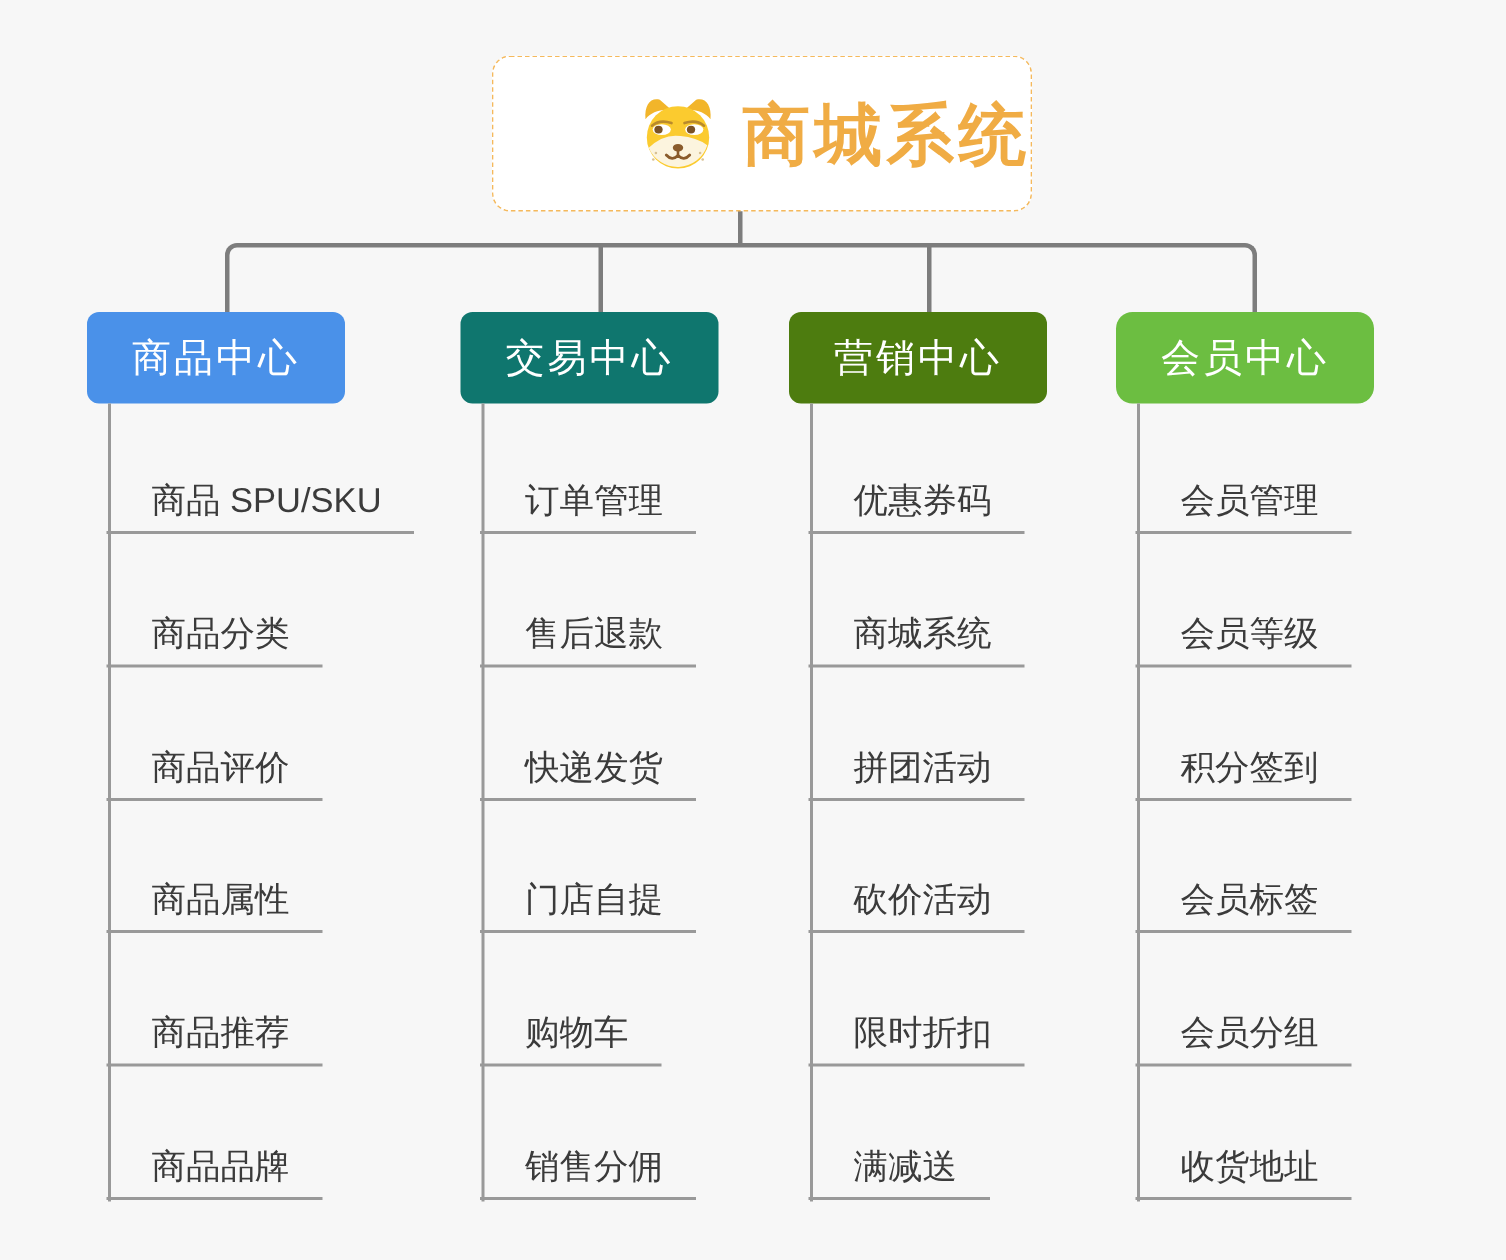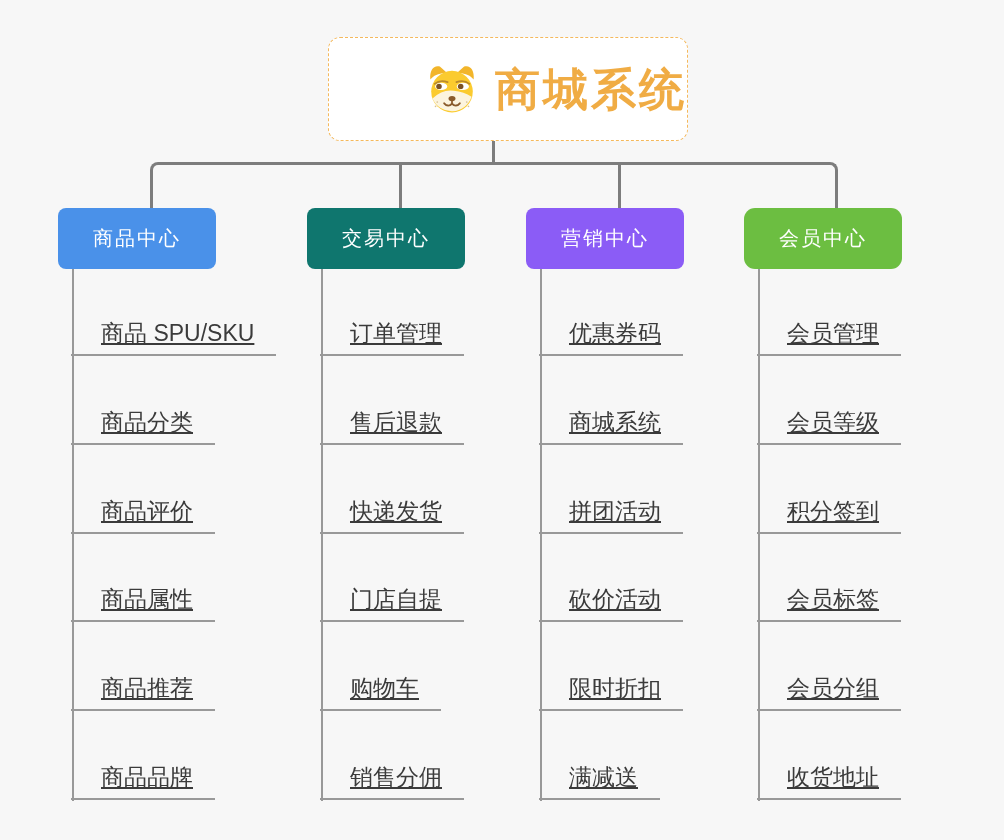--- a/index.html
+++ b/index.html
@@ -51,24 +51,24 @@
     border-radius: 8px 8px 0 0;
     box-sizing: border-box;
   }
   .drop-2 { left: 399px; top: 164px; width: 3px; height: 45px; }
   .drop-3 { left: 618px; top: 164px; width: 3px; height: 45px; }
 
   
   .branch-box {
     position: absolute;
     top: 208px;
-    width: 158px; height: 61px;
+    width: 172px; height: 61px;
     border-radius: 8px;
     color: #ffffff;
-    font-size: 20px;
+    font-size: 26px;
     letter-spacing: 2px;
     display: flex;
     align-items: center;
     justify-content: center;
     box-sizing: border-box;
     text-align: center;
   }
   .b1 { left: 58px; }
   .b2 { left: 307px; }
   .b3 { left: 526px; }
@@ -89,21 +89,20 @@
   
   .item {
     position: absolute;
     display: inline-block;
     white-space: nowrap;
     font-size: 23px;
     line-height: 28px;
     color: #3B3B3B;
     padding: 0 22px 7px 30px;
     border-bottom: 2px solid #999999;
-    text-decoration: underline;
   }
   .c1 { left: 71px; }
   .c2 { left: 320px; }
   .c3 { left: 539px; }
   .c4 { left: 757px; }
   .r0 { top: 319px; }
   .r1 { top: 408px; }
   .r2 { top: 497px; }
   .r3 { top: 585px; }
   .r4 { top: 674px; }
@@ -141,21 +140,21 @@
     </svg>
     <span class="root-title" style="color: rgb(240, 172, 68);">商城系统</span>
   </div>
 
   <div class="branch-box b1" style="background: rgb(74, 145, 233);">
     <span>商品中心</span>
   </div>
   <div class="branch-box b2" style="background: #0f766e;">
     <span>交易中心</span>
   </div>
-  <div class="branch-box b3" style="background: #8b5cf6;">
+  <div class="branch-box b3" style="background: #4d7c0f;">
     <span>营销中心</span>
   </div>
   <div class="branch-box b4" style="background: rgb(108, 190, 65);">
     <span>会员中心</span>
   </div>
 
   <div class="spine s1"></div>
   <div class="spine s2"></div>
   <div class="spine s3"></div>
   <div class="spine s4"></div>

